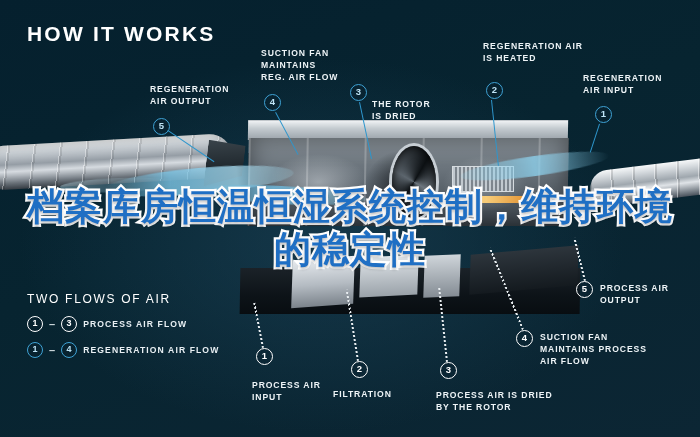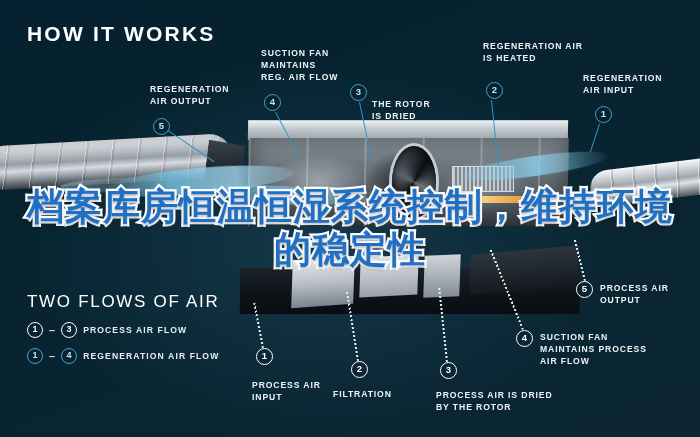--- a/index.html
+++ b/index.html
@@ -157,21 +157,21 @@
     display:block; height:1.2px; width:100%;
     background:#2e96cc;
   }
   .leader.dotted i {
     background:repeating-linear-gradient(90deg,#e9eef1 0 2px, rgba(0,0,0,0) 2px 4px);
     height:1.6px;
   }
 
   
   .legend { position:absolute; left:27px; top:292px; }
-  .legend h4 { font-size:17px; font-weight:400; letter-spacing:1.7px; color:#fff; }
+  .legend h4 { font-size:12px; font-weight:400; letter-spacing:1.7px; color:#fff; }
   .legend-row { display:flex; align-items:center; gap:6px; margin-top:10px; }
   .legend-row .badge { width:16px; height:16px; line-height:13px; font-size:9px; }
   .legend-row .dash { color:#cfd9de; font-size:11px; font-weight:700; }
   .legend-row .ltxt { font-size:8.6px; font-weight:700;
     letter-spacing:1.1px; color:#e8eff3; }
 
   
   .overlay {
     position:absolute; left:50%; top:186px; transform:translateX(-50%);
     width:660px; text-align:center;

